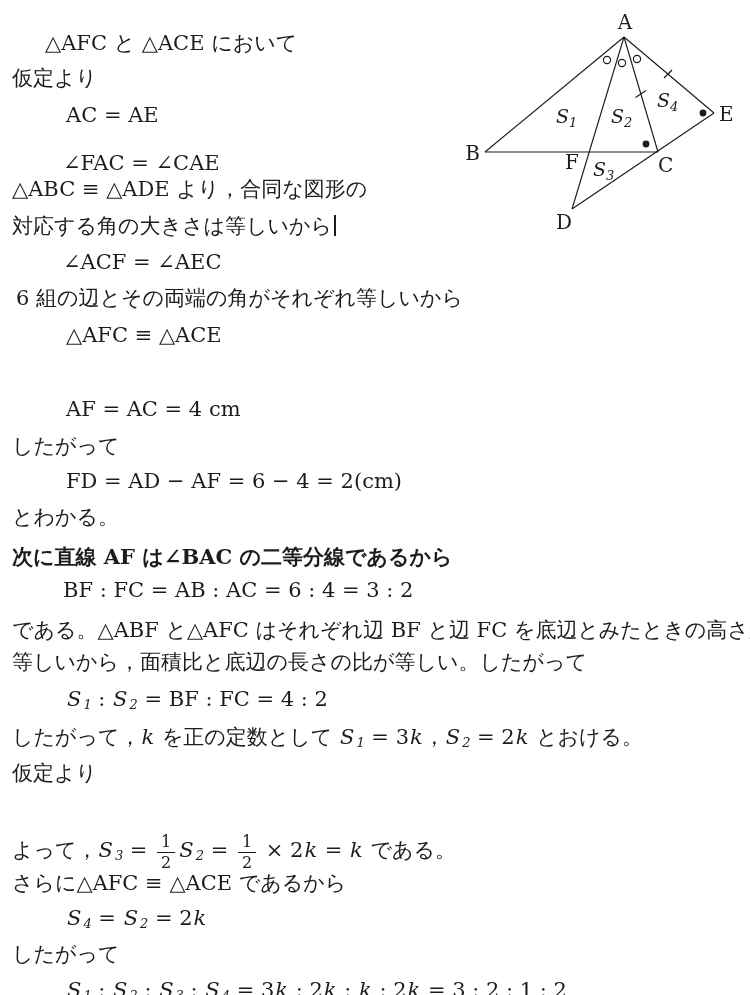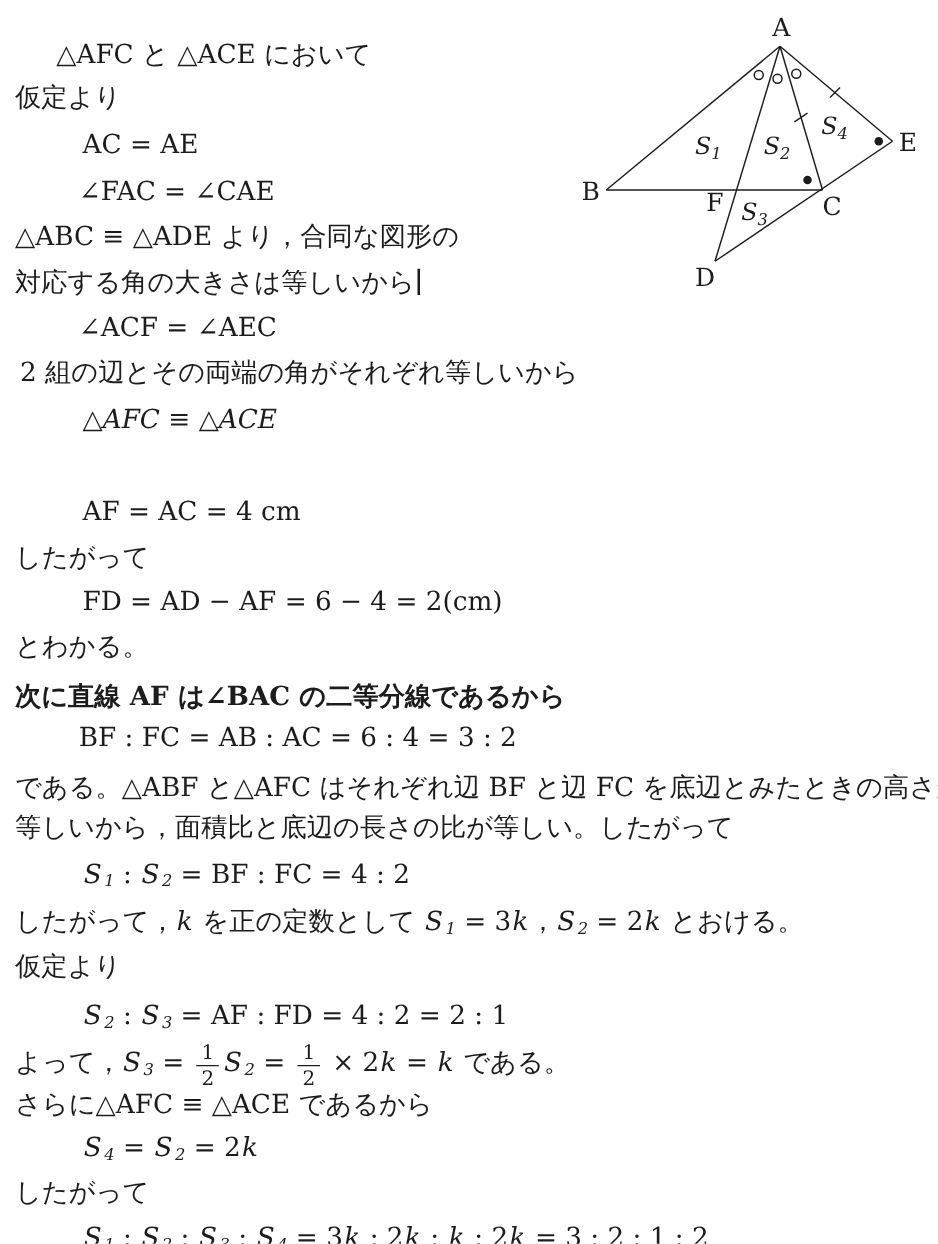--- a/index.html
+++ b/index.html
@@ -31,38 +31,37 @@
   #diagram text.rl{font-size:19px;font-style:italic;}
   #diagram tspan.sb{font-size:13px;}
 </style>
 </head>
 <body>
 
 <div id="text-layer">
     <div class="tline" style="left: 45px; top: 10px;"><span>△AFC と △ACE において</span></div>
     <div class="tline" style="left: 12px; top: 45px;"><span>仮定より</span></div>
     <div class="tline" style="left: 66px; top: 82px;"><span>AC = AE</span></div>
-    <div class="tline" style="left: 63px; top: 120px;"><span>∠FAC = ∠CAE</span></div>
+    <div class="tline" style="left: 63px; top: 130px;"><span>∠FAC = ∠CAE</span></div>
     <div class="tline" style="left: 12px; top: 193px;"><span>対応する角の大きさは等しいから</span><span class="cursor"></span></div>
     <div class="tline" style="left: 12px; top: 156px;"><span>△ABC ≡ △ADE より，合同な図形の</span></div>
     <div class="tline" style="left: 63px; top: 229px;"><span>∠ACF = ∠AEC</span></div>
-    <div class="tline" style="left: 16px; top: 265px;"><span>2 組の辺とその両端の角がそれぞれ等しいから</span></div>
-    <div class="tline" style="left: 66px; top: 302px; font-style: italic;"><span>△AFC ≡ △ACE</span></div>
+    <div class="tline" style="left: 16px; top: 265px;"><span>6 組の辺とその両端の角がそれぞれ等しいから</span></div>
+    <div class="tline" style="left: 66px; top: 302px;"><span>△AFC ≡ △ACE</span></div>
     <div class="tline" style="left: 66px; top: 376px;"><span>AF = AC = 4 cm</span></div>
     <div class="tline" style="left: 12px; top: 413px;"><span>したがって</span></div>
     <div class="tline" style="left: 66px; top: 448px;"><span>FD = AD − AF = 6 − 4 = 2(cm)</span></div>
     <div class="tline" style="left: 12px; top: 484px;"><span>とわかる。</span></div>
     <div class="tline" style="left: 12px; top: 524px; font-weight: bold;"><span>次に直線 AF は∠BAC の二等分線であるから</span></div>
     <div class="tline" style="left: 63px; top: 557px;"><span>BF : FC = AB : AC = 6 : 4 = 3 : 2</span></div>
     <div class="tline" style="left: 12px; top: 597px;"><span>である。△ABF と△AFC はそれぞれ辺 BF と辺 FC を底辺とみたときの高さが</span></div>
     <div class="tline" style="left: 12px; top: 629px;"><span>等しいから，面積比と底辺の長さの比が等しい。したがって</span></div>
     <div class="tline" style="left: 66px; top: 666px;"><span class="sv"><span class="it">S</span><sub>1</sub></span><span> : </span><span class="sv"><span class="it">S</span><sub>2</sub></span><span> = BF : FC = 4 : 2</span></div>
     <div class="tline" style="left: 12px; top: 704px;"><span>したがって，</span><span class="it">k</span><span> を正の定数として </span><span class="sv"><span class="it">S</span><sub>1</sub></span><span> = 3</span><span class="it">k</span><span>，</span><span class="sv"><span class="it">S</span><sub>2</sub></span><span> = 2</span><span class="it">k</span><span> とおける。</span></div>
     <div class="tline" style="left: 12px; top: 740px;"><span>仮定より</span></div>
-    <div class="tline" style="left: 66px; top: 779px;"><span class="sv"><span class="it">S</span><sub>2</sub></span><span> : </span><span class="sv"><span class="it">S</span><sub>3</sub></span><span> = AF : FD = 4 : 2 = 2 : 1</span></div>
     <div class="tline" style="left: 12px; top: 812px;"><span>よって，</span><span class="sv"><span class="it">S</span><sub>3</sub></span><span> = </span><span class="fr"><span class="fn">1</span><span class="fd">2</span></span><span class="sv"><span class="it">S</span><sub>2</sub></span><span> = </span><span class="fr"><span class="fn">1</span><span class="fd">2</span></span><span> × 2</span><span class="it">k</span><span> = </span><span class="it">k</span><span> である。</span></div>
     <div class="tline" style="left: 12px; top: 850px;"><span>さらに△AFC ≡ △ACE であるから</span></div>
     <div class="tline" style="left: 66px; top: 885px;"><span class="sv"><span class="it">S</span><sub>4</sub></span><span> = </span><span class="sv"><span class="it">S</span><sub>2</sub></span><span> = 2</span><span class="it">k</span></div>
     <div class="tline" style="left: 12px; top: 921px;"><span>したがって</span></div>
     <div class="tline" style="left: 66px; top: 957px;"><span class="sv"><span class="it">S</span><sub>1</sub></span><span> : </span><span class="sv"><span class="it">S</span><sub>2</sub></span><span> : </span><span class="sv"><span class="it">S</span><sub>3</sub></span><span> : </span><span class="sv"><span class="it">S</span><sub>4</sub></span><span> = 3</span><span class="it">k</span><span> : 2</span><span class="it">k</span><span> : </span><span class="it">k</span><span> : 2</span><span class="it">k</span><span> = </span><span class="un">3 : 2 : 1 : 2</span></div>
   </div>
 <svg id="diagram" width="750" height="245" viewBox="0 0 750 245">
     <line x1="485" y1="152" x2="624" y2="37"></line>
     <line x1="624" y1="37" x2="714" y2="113"></line>
     <line x1="485" y1="152" x2="658" y2="152"></line>

